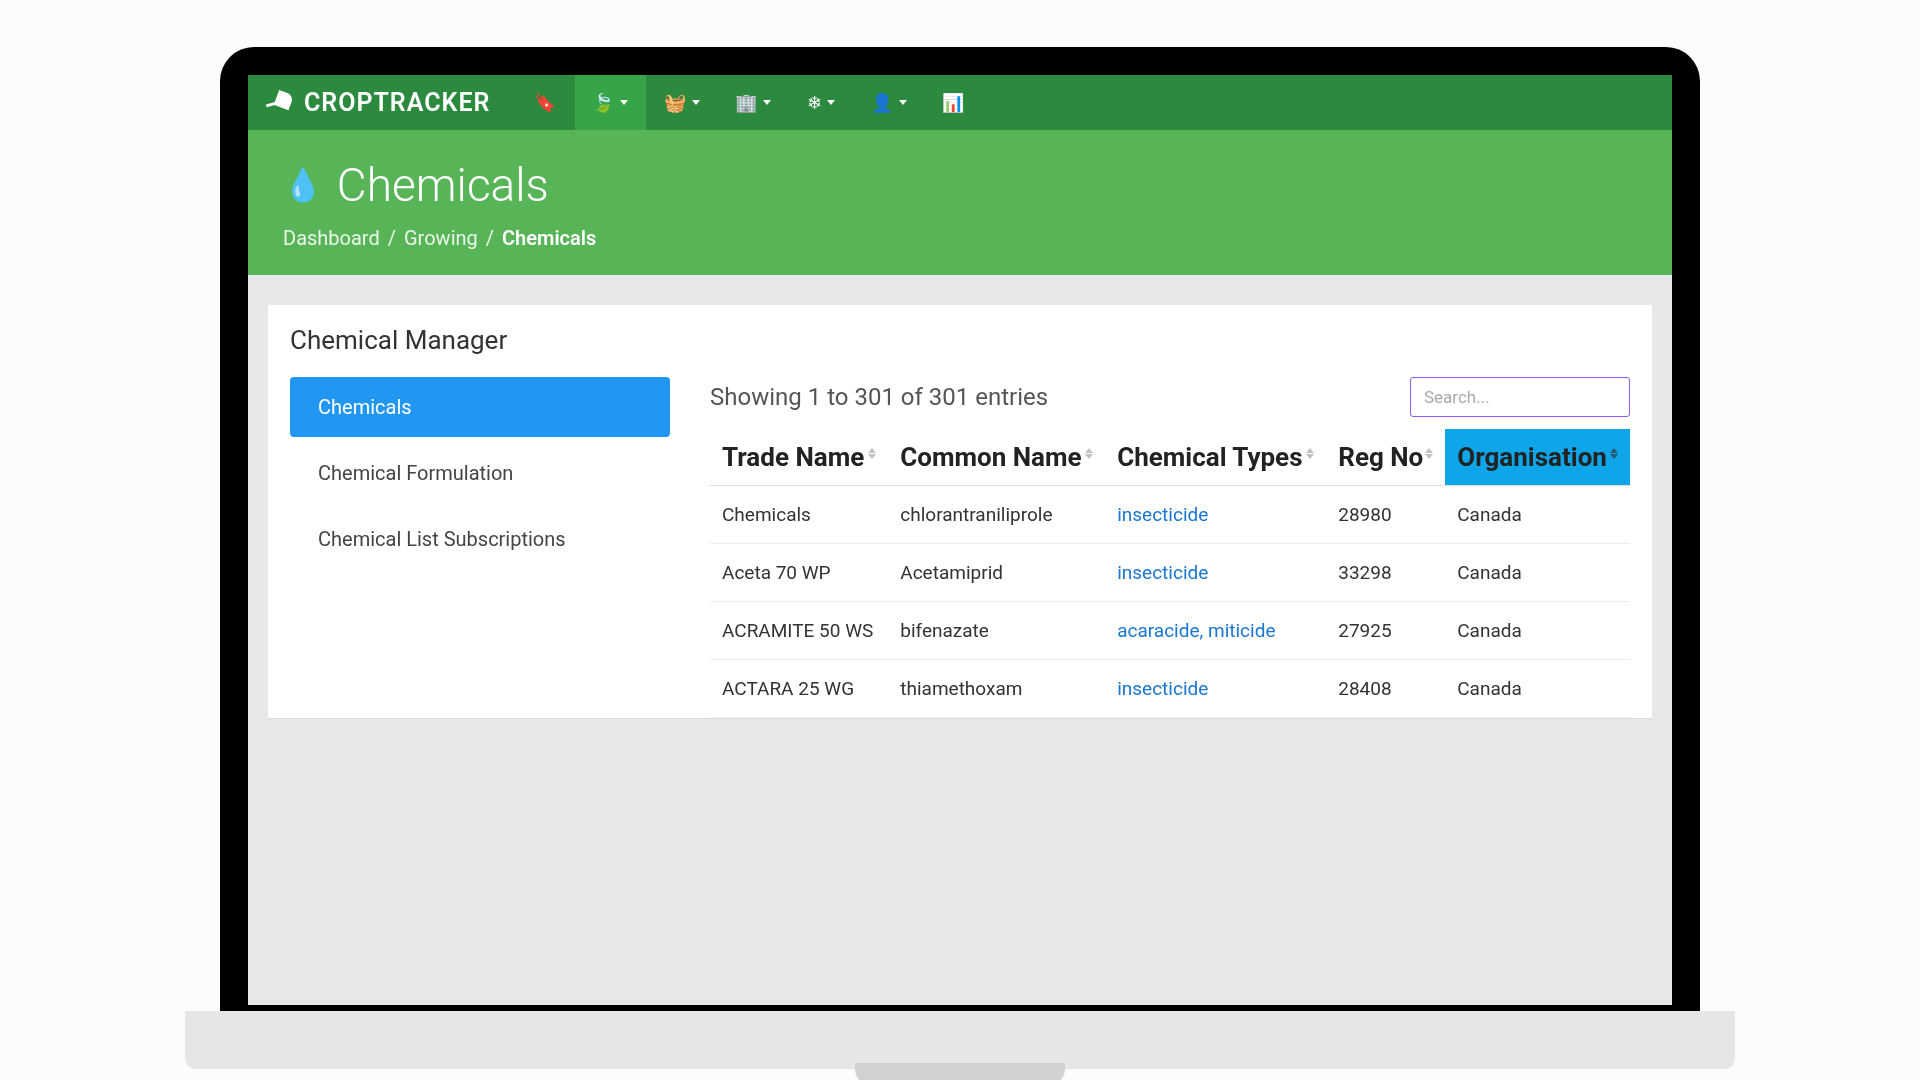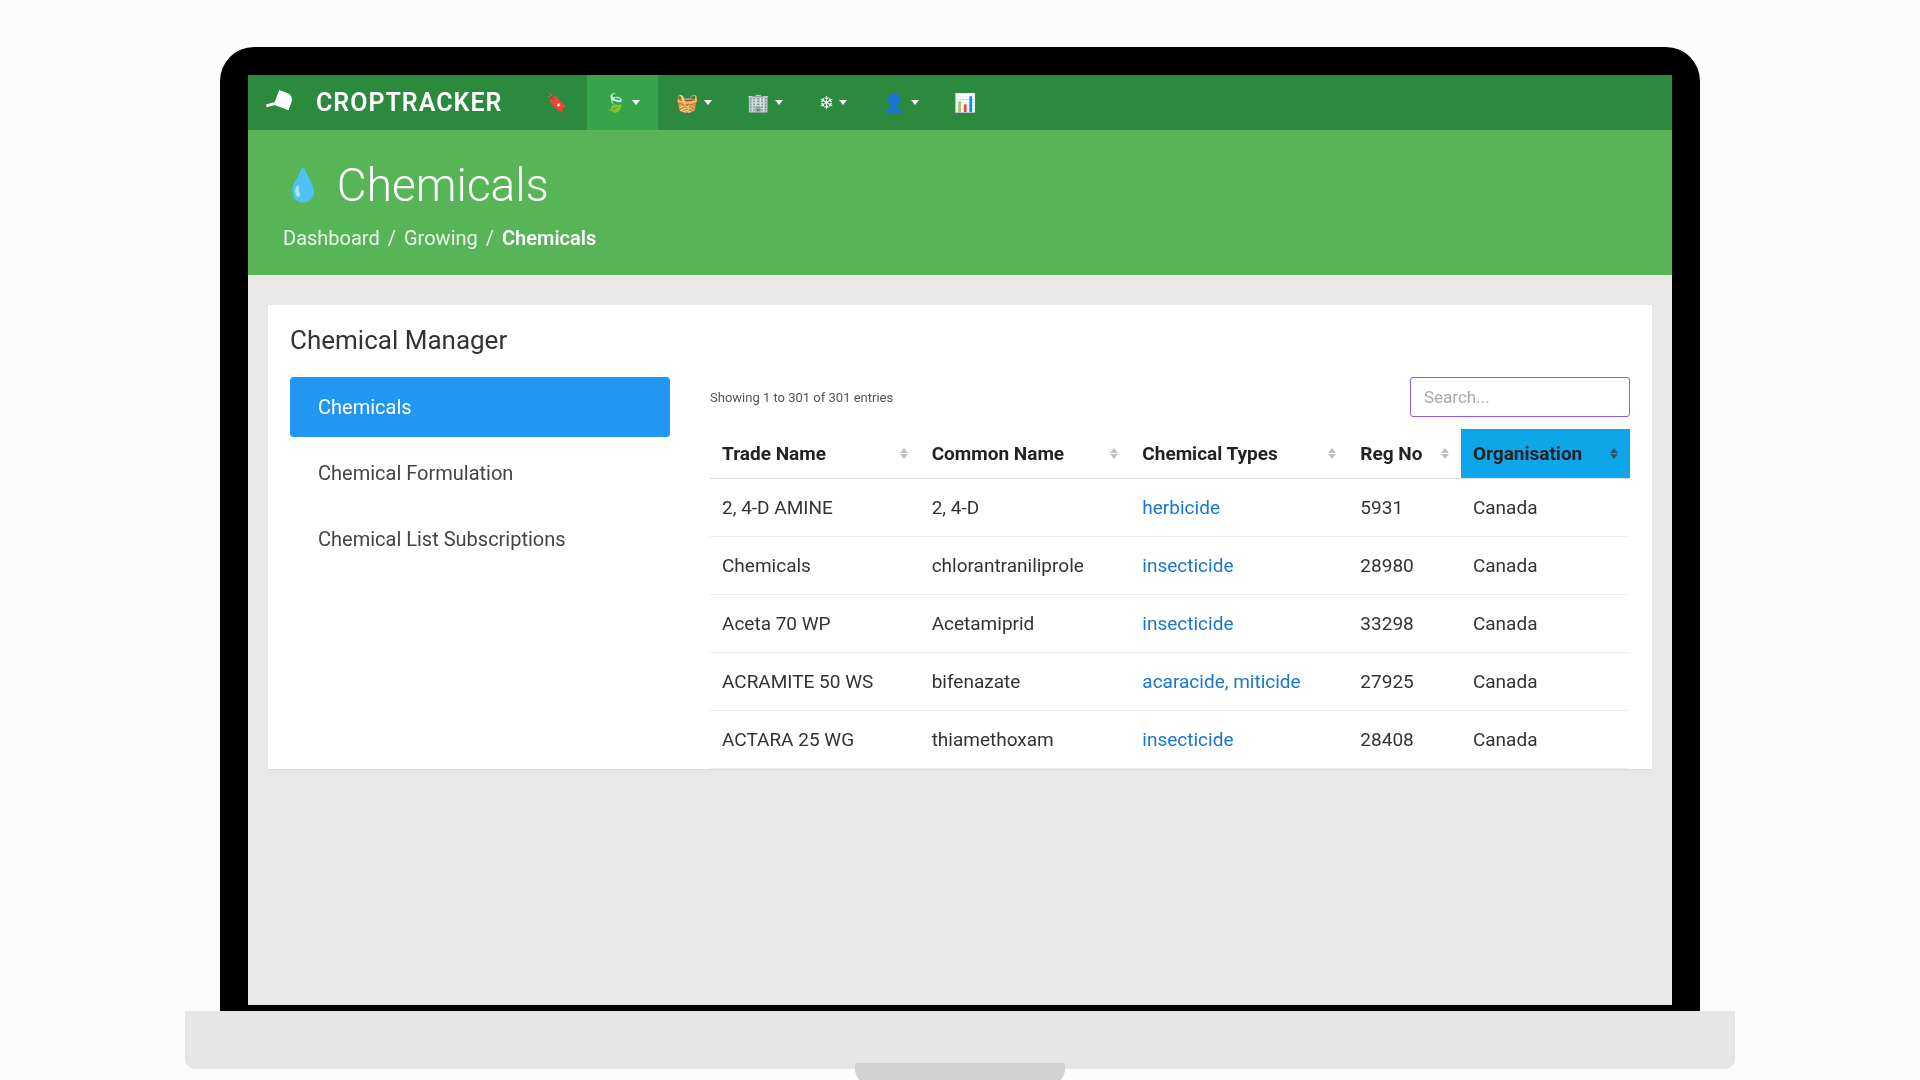--- a/index.html
+++ b/index.html
@@ -5,21 +5,21 @@
 * { margin:0; padding:0; box-sizing:border-box; font-family:-apple-system,BlinkMacSystemFont,"Segoe UI",Roboto,Arial,sans-serif; }
 body { background:#fcfcfc; width:1920px; height:1080px; overflow:hidden; display:flex; justify-content:center; align-items:center; }
 
 .laptop-frame { width:1480px; position:relative; }
 .laptop-bezel { background:#000; border-radius:34px 34px 0 0; padding:28px; }
 .laptop-screen { background:#e8e8e8; width:100%; height:930px; overflow:hidden; position:relative; }
 .laptop-base { position:absolute; bottom:-36px; left:-35px; right:-35px; height:58px; background:#e6e6e6; border-radius:0 0 10px 10px; }
 .laptop-notch { position:absolute; bottom:-16px; left:50%; transform:translateX(-50%); width:210px; height:22px; background:#d2d2d2; border-radius:0 0 16px 16px; }
 
 .topnav { background:#2b8a3e; height:55px; display:flex; align-items:center; padding:0 18px; gap:8px; }
-.brand { display:flex; align-items:flex-start; gap:20px; color:#fff; font-weight:600; font-size:25px; letter-spacing:1px; }
+.brand { display:flex; align-items:flex-start; gap:8px; color:#fff; font-weight:600; font-size:25px; letter-spacing:1px; }
 .brand-icon { width:30px; height:30px; position:relative; }
 .brand-icon::before,.brand-icon::after { content:''; position:absolute; background:#fff; }
 .brand-icon::before { width:18px; height:3px; top:14px; left:0; transform:rotate(-15deg); }
 .brand-icon::after { width:14px; height:14px; border:2px solid #fff; border-left:none; border-bottom:none; top:4px; right:4px; transform:rotate(20deg); border-radius:0 8px 0 0; }
 .nav-items { display:flex; align-items:center; margin-left:18px; gap:0; }
 .nav-item { padding:0 18px; height:55px; display:flex; align-items:center; color:#fff; cursor:pointer; gap:5px; }
 .nav-item.active { background:#38a44a; }
 .nav-icon { font-size:18px; color:#fff; }
 .caret { width:0; height:0; border-left:4px solid transparent; border-right:4px solid transparent; border-top:5px solid #fff; }
 
@@ -36,26 +36,26 @@
 .panel { background:#fff; padding:20px 0 0; box-shadow:0 1px 1px rgba(0,0,0,0.05); }
 .panel-title { font-size:26px; color:#333; padding:0 22px 22px; }
 .panel-body { display:flex; gap:40px; padding:0 22px; }
 
 .sidebar { width:380px; flex-shrink:0; }
 .side-item { padding:18px 28px; font-size:20px; color:#444; border-radius:4px; cursor:pointer; margin-bottom:6px; }
 .side-item.active { background:#2196f3; color:#fff; }
 
 .main-col { flex:1; min-width:0; }
 .table-top { display:flex; justify-content:space-between; align-items:center; margin-bottom:12px; }
-.showing { font-size:13px; color:#555; }
+.showing { font-size:24px; color:#555; }
 .search-box { width:220px; padding:9px 13px; border:1px solid #8b5cf6; border-radius:3px; font-size:17px; }
 .search-box::placeholder { color:#aaa; }
 
 table { width:100%; border-collapse:collapse; }
-th { text-align:left; padding:13px 12px; font-size:19px; font-weight:700; color:#222; border-bottom:1px solid #ddd; vertical-align:top; position:relative; }
+th { text-align:left; padding:13px 12px; font-size:26px; font-weight:700; color:#222; border-bottom:1px solid #ddd; vertical-align:top; position:relative; }
 th .sort { float:right; margin-top:6px; opacity:0.30; display:inline-flex; flex-direction:column; gap:1px; }
 th .sort::before { content:''; width:0; height:0; border-left:4px solid transparent; border-right:4px solid transparent; border-bottom:5px solid #333; }
 th .sort::after { content:''; width:0; height:0; border-left:4px solid transparent; border-right:4px solid transparent; border-top:5px solid #333; }
 th.sorted { background:#0ea5e9; }
 th.sorted .sort { opacity:0.65; }
 td { padding:17px 12px; font-size:19px; color:#333; border-bottom:1px solid #eee; vertical-align:top; }
 td.chem-type { color:#1976d2; }
 </style>
 </head>
 <body>
@@ -130,27 +130,20 @@
          <tr>
           <th><span>Trade Name</span><span class="sort"></span></th>
           <th><span>Common Name</span><span class="sort"></span></th>
           <th><span>Chemical Types</span><span class="sort"></span></th>
           <th><span>Reg No</span><span class="sort"></span></th>
           <th class="sorted"><span>Organisation</span><span class="sort"></span></th>
          </tr>
         </thead>
         <tbody id="tbody">
                     <tr>
-                      <td>2, 4-D AMINE</td>
-                      <td>2, 4-D</td>
-                      <td class="chem-type">herbicide</td>
-                      <td>5931</td>
-                      <td>Canada</td>
-                    </tr>
-                    <tr>
                       <td>Chemicals</td>
                       <td>chlorantraniliprole</td>
                       <td class="chem-type">insecticide</td>
                       <td>28980</td>
                       <td>Canada</td>
                     </tr>
                     <tr>
                       <td>Aceta 70 WP</td>
                       <td>Acetamiprid</td>
                       <td class="chem-type">insecticide</td>

